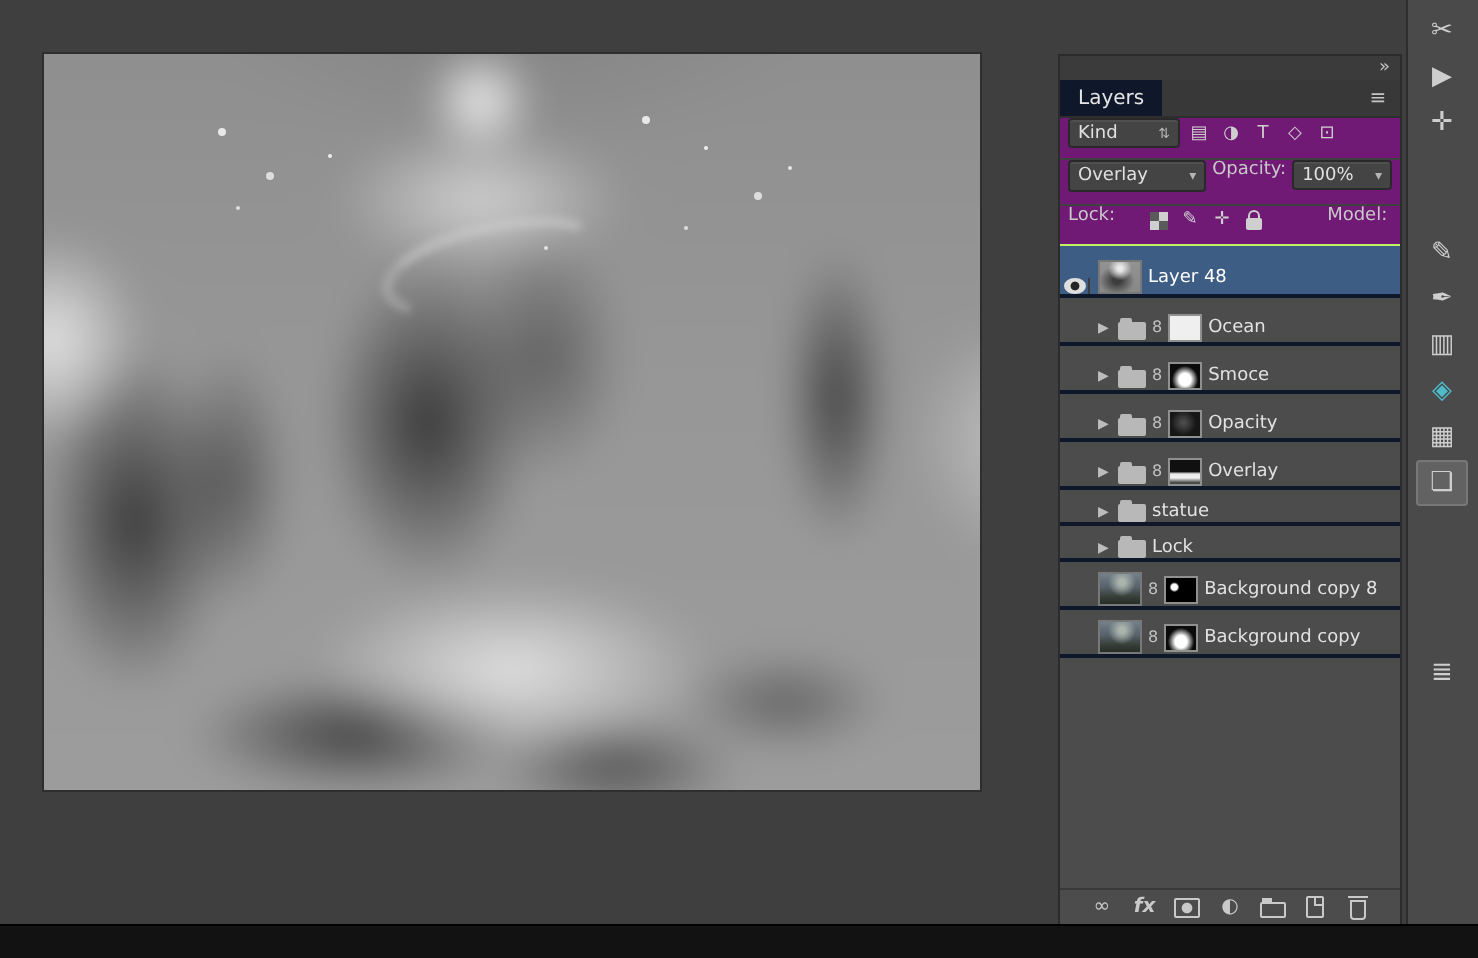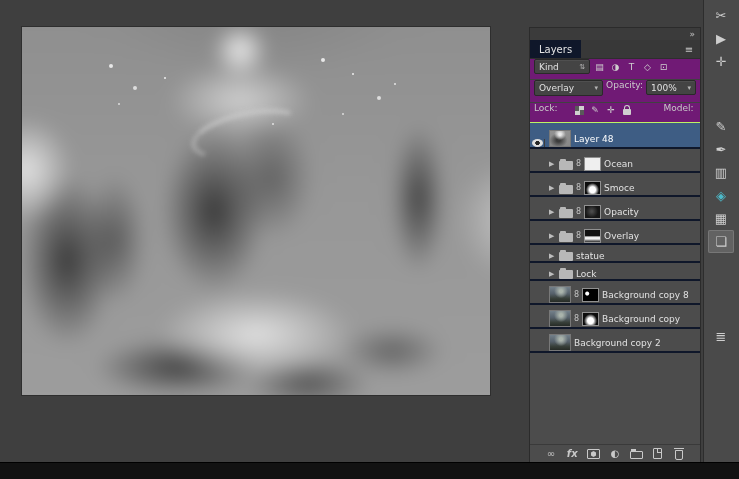--- a/index.html
+++ b/index.html
@@ -246,27 +246,20 @@
       </div>
       <div class="layer-row">
         <div class="eye-cell"></div>
         <div class="rcontent">
           <span class="thumb thumb-photo"></span>
           <span class="chain">8</span>
           <span class="mask mask-blob"></span>
           <span class="lname">Background copy</span>
         </div>
       </div>
-      <div class="layer-row">
-        <div class="eye-cell"></div>
-        <div class="rcontent">
-          <span class="thumb thumb-photo"></span>
-          <span class="lname">Background copy 2</span>
-        </div>
-      </div>
     </div>
 
   <div class="panel-bottom" id="panel-bottom">
       <span class="bicon">∞</span>
       <span class="bicon">
         <span class="fx">fx</span>
       </span>
       <span class="bicon">
         <span class="shape-add-mask-icon"></span>
       </span>

